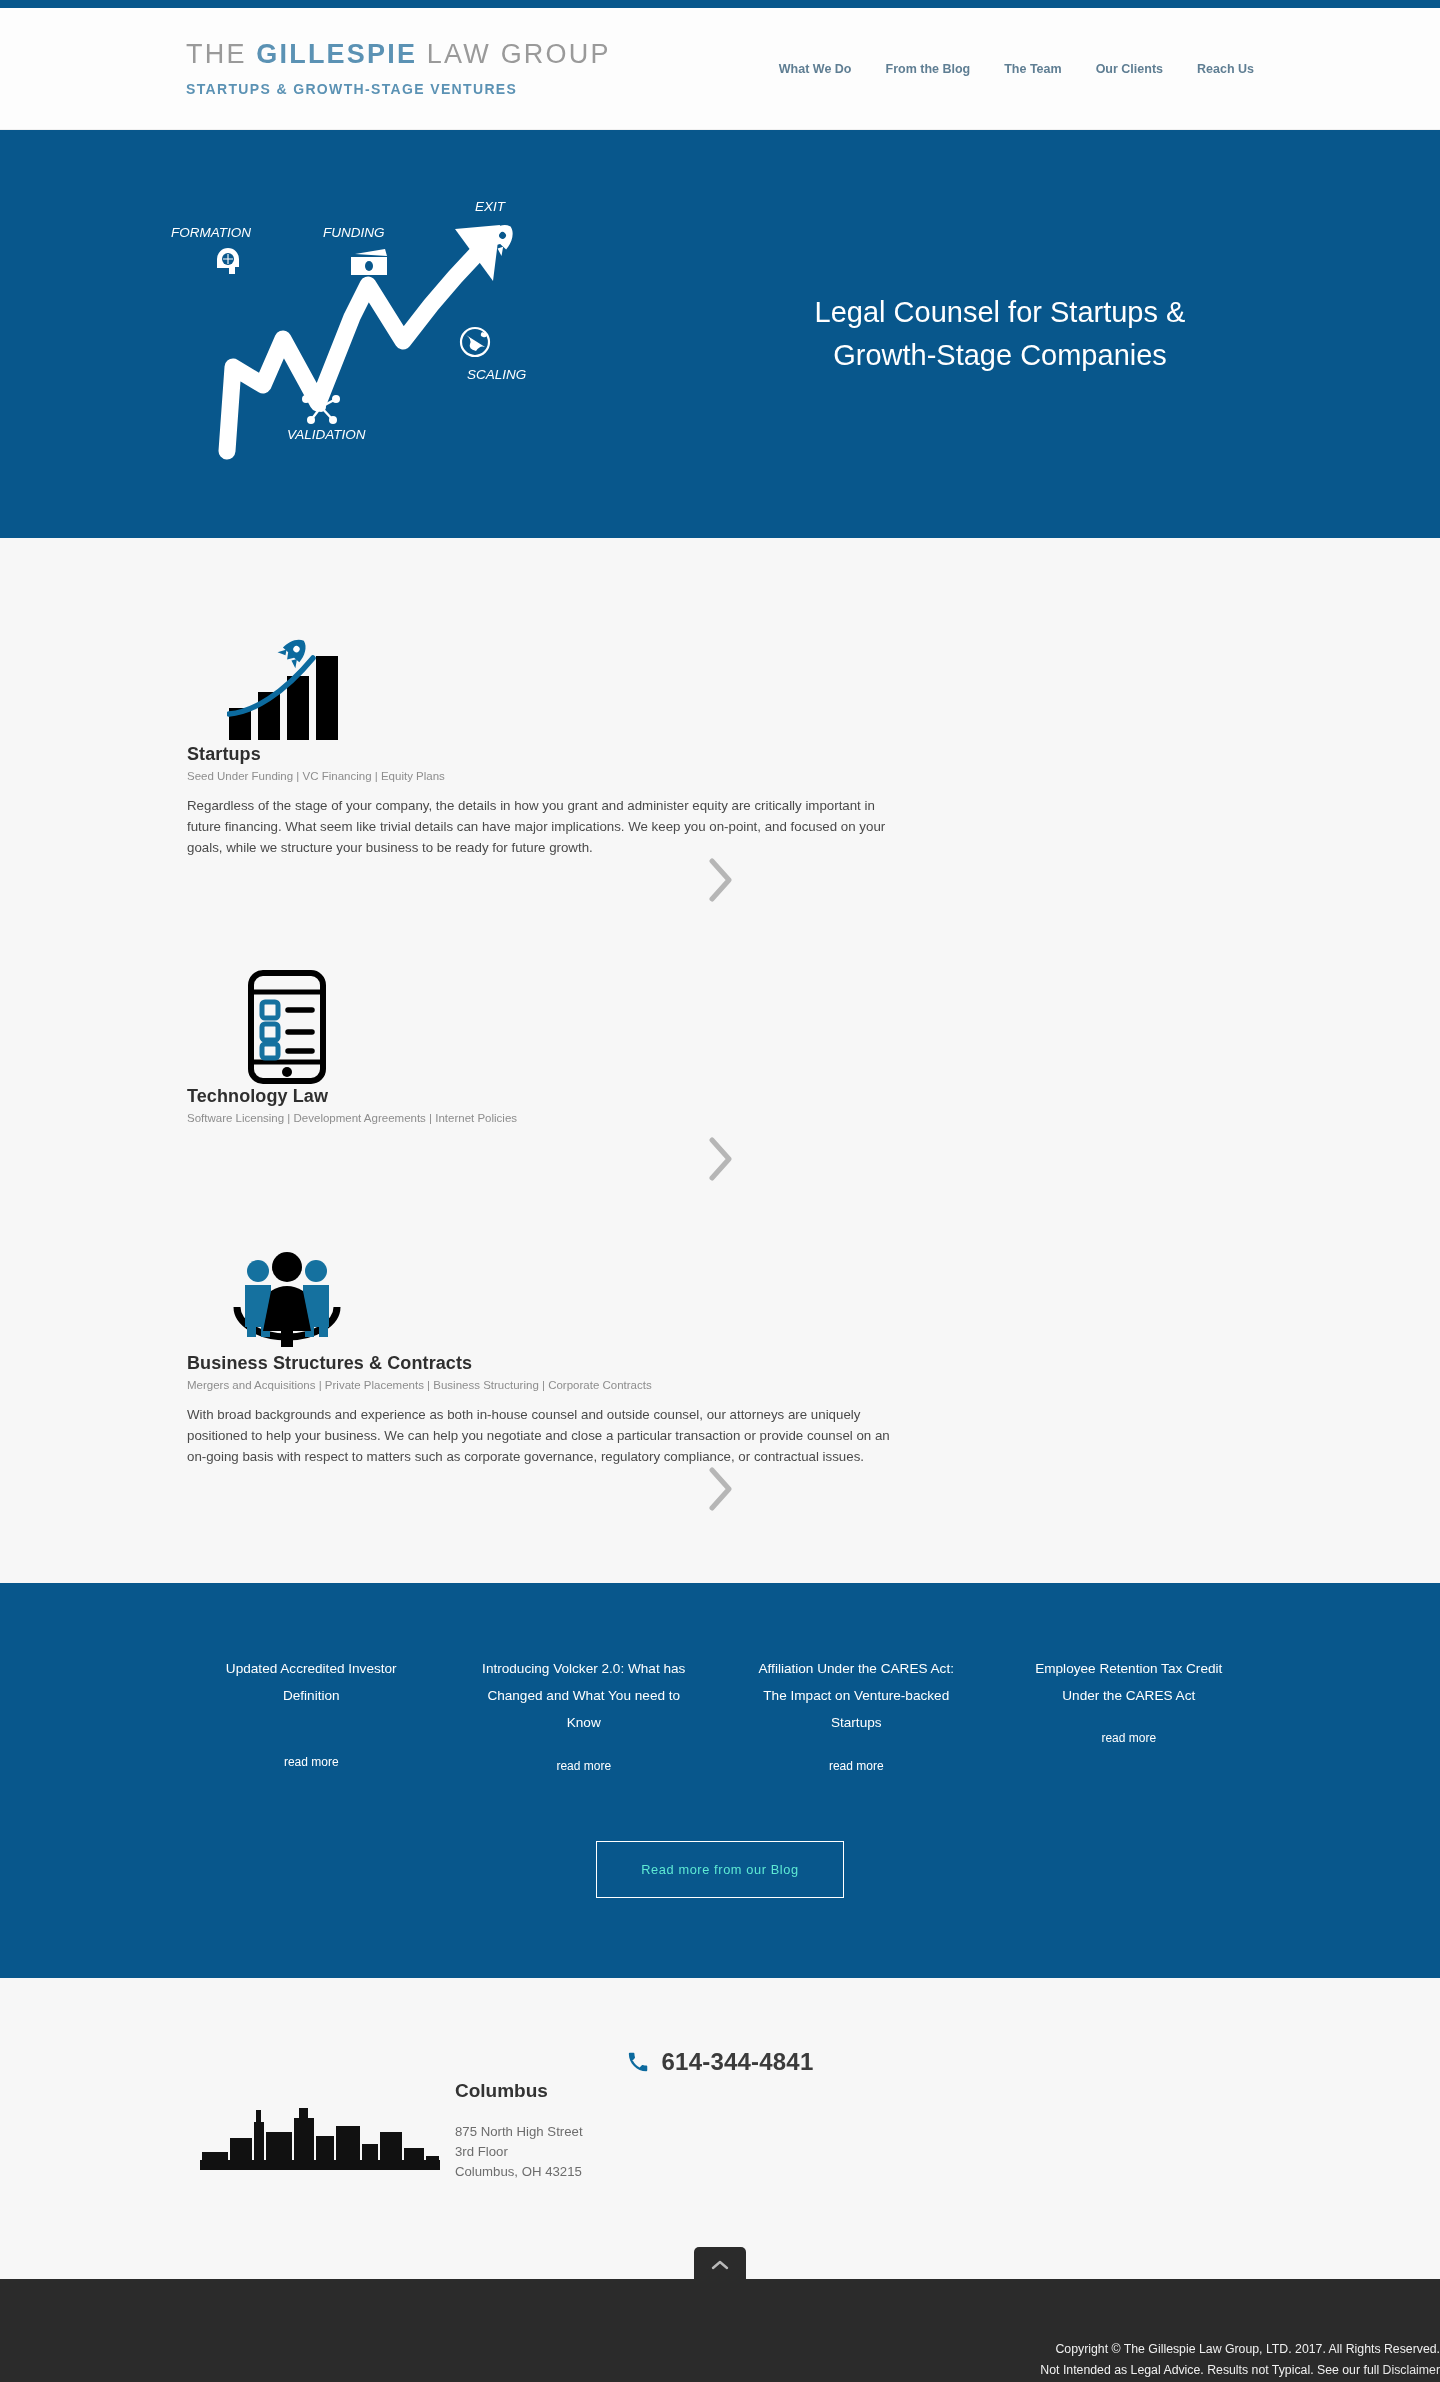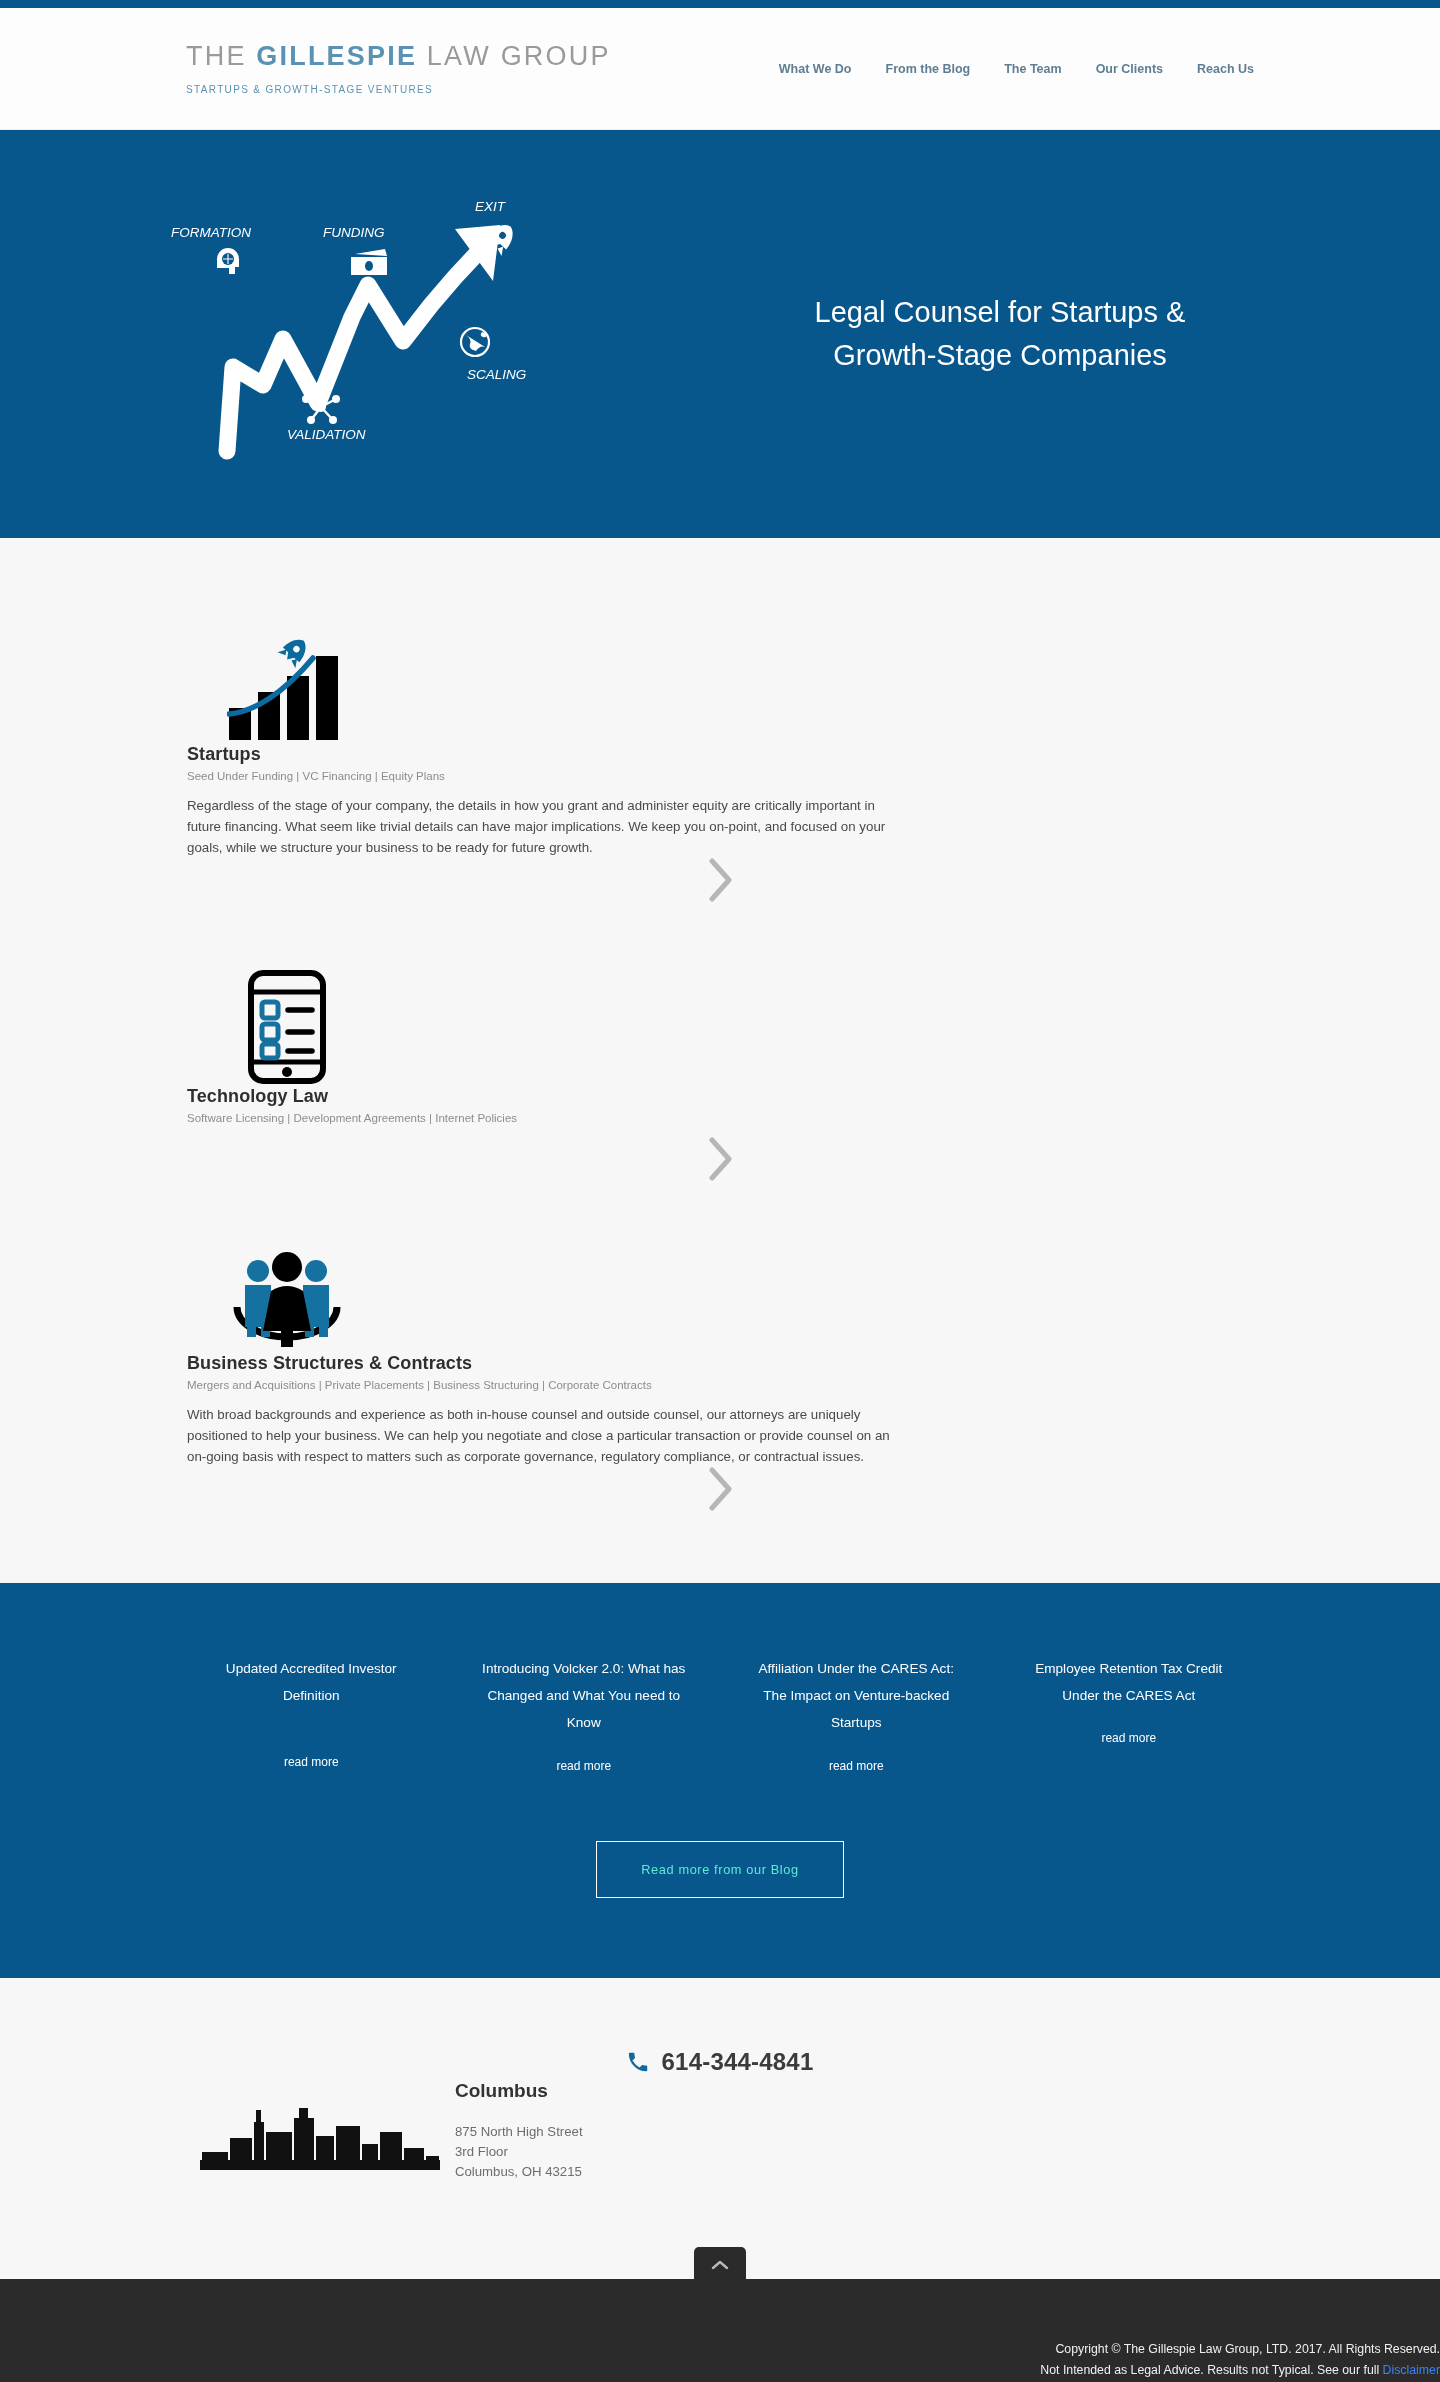--- a/index.html
+++ b/index.html
@@ -29,23 +29,23 @@
     font-size:27px;
     letter-spacing:2.2px;
     font-weight:400;
     color:#9a9a9a;
     white-space:nowrap;
     line-height:1.05;
   }
   .logo-main .bold { color:#5b92b4; font-weight:700; }
   .logo-sub {
     margin-top:13px;
-    font-size:10px;
+    font-size:14px;
     letter-spacing:1.35px;
-    font-weight:400;
+    font-weight:700;
     color:#5b92b4;
     white-space:nowrap;
   }
   .nav {
     margin-left:auto;
     display:flex;
     align-items:center;
     gap:34px;
   }
   .nav a {
@@ -233,21 +233,21 @@
   .footer {
     background:#2b2b2b;
     padding:60px 0 48px;
     text-align:right;
   }
   .footer p {
     color:#f0f0f0;
     font-size:12.3px;
     line-height:1.75;
   }
-  .footer a { color:#3b82f6; text-decoration:none; }
+  .footer a { color:#e5e5e5; text-decoration:none; }
 </style>
 </head>
 <body>
 
 <div class="topbar"></div>
 
 <header class="header">
   <div class="logo-wrap">
     <div class="logo-main"><span>THE </span><span class="bold">GILLESPIE</span><span> LAW GROUP</span></div>
     <div class="logo-sub">STARTUPS &amp; GROWTH-STAGE VENTURES</div>

